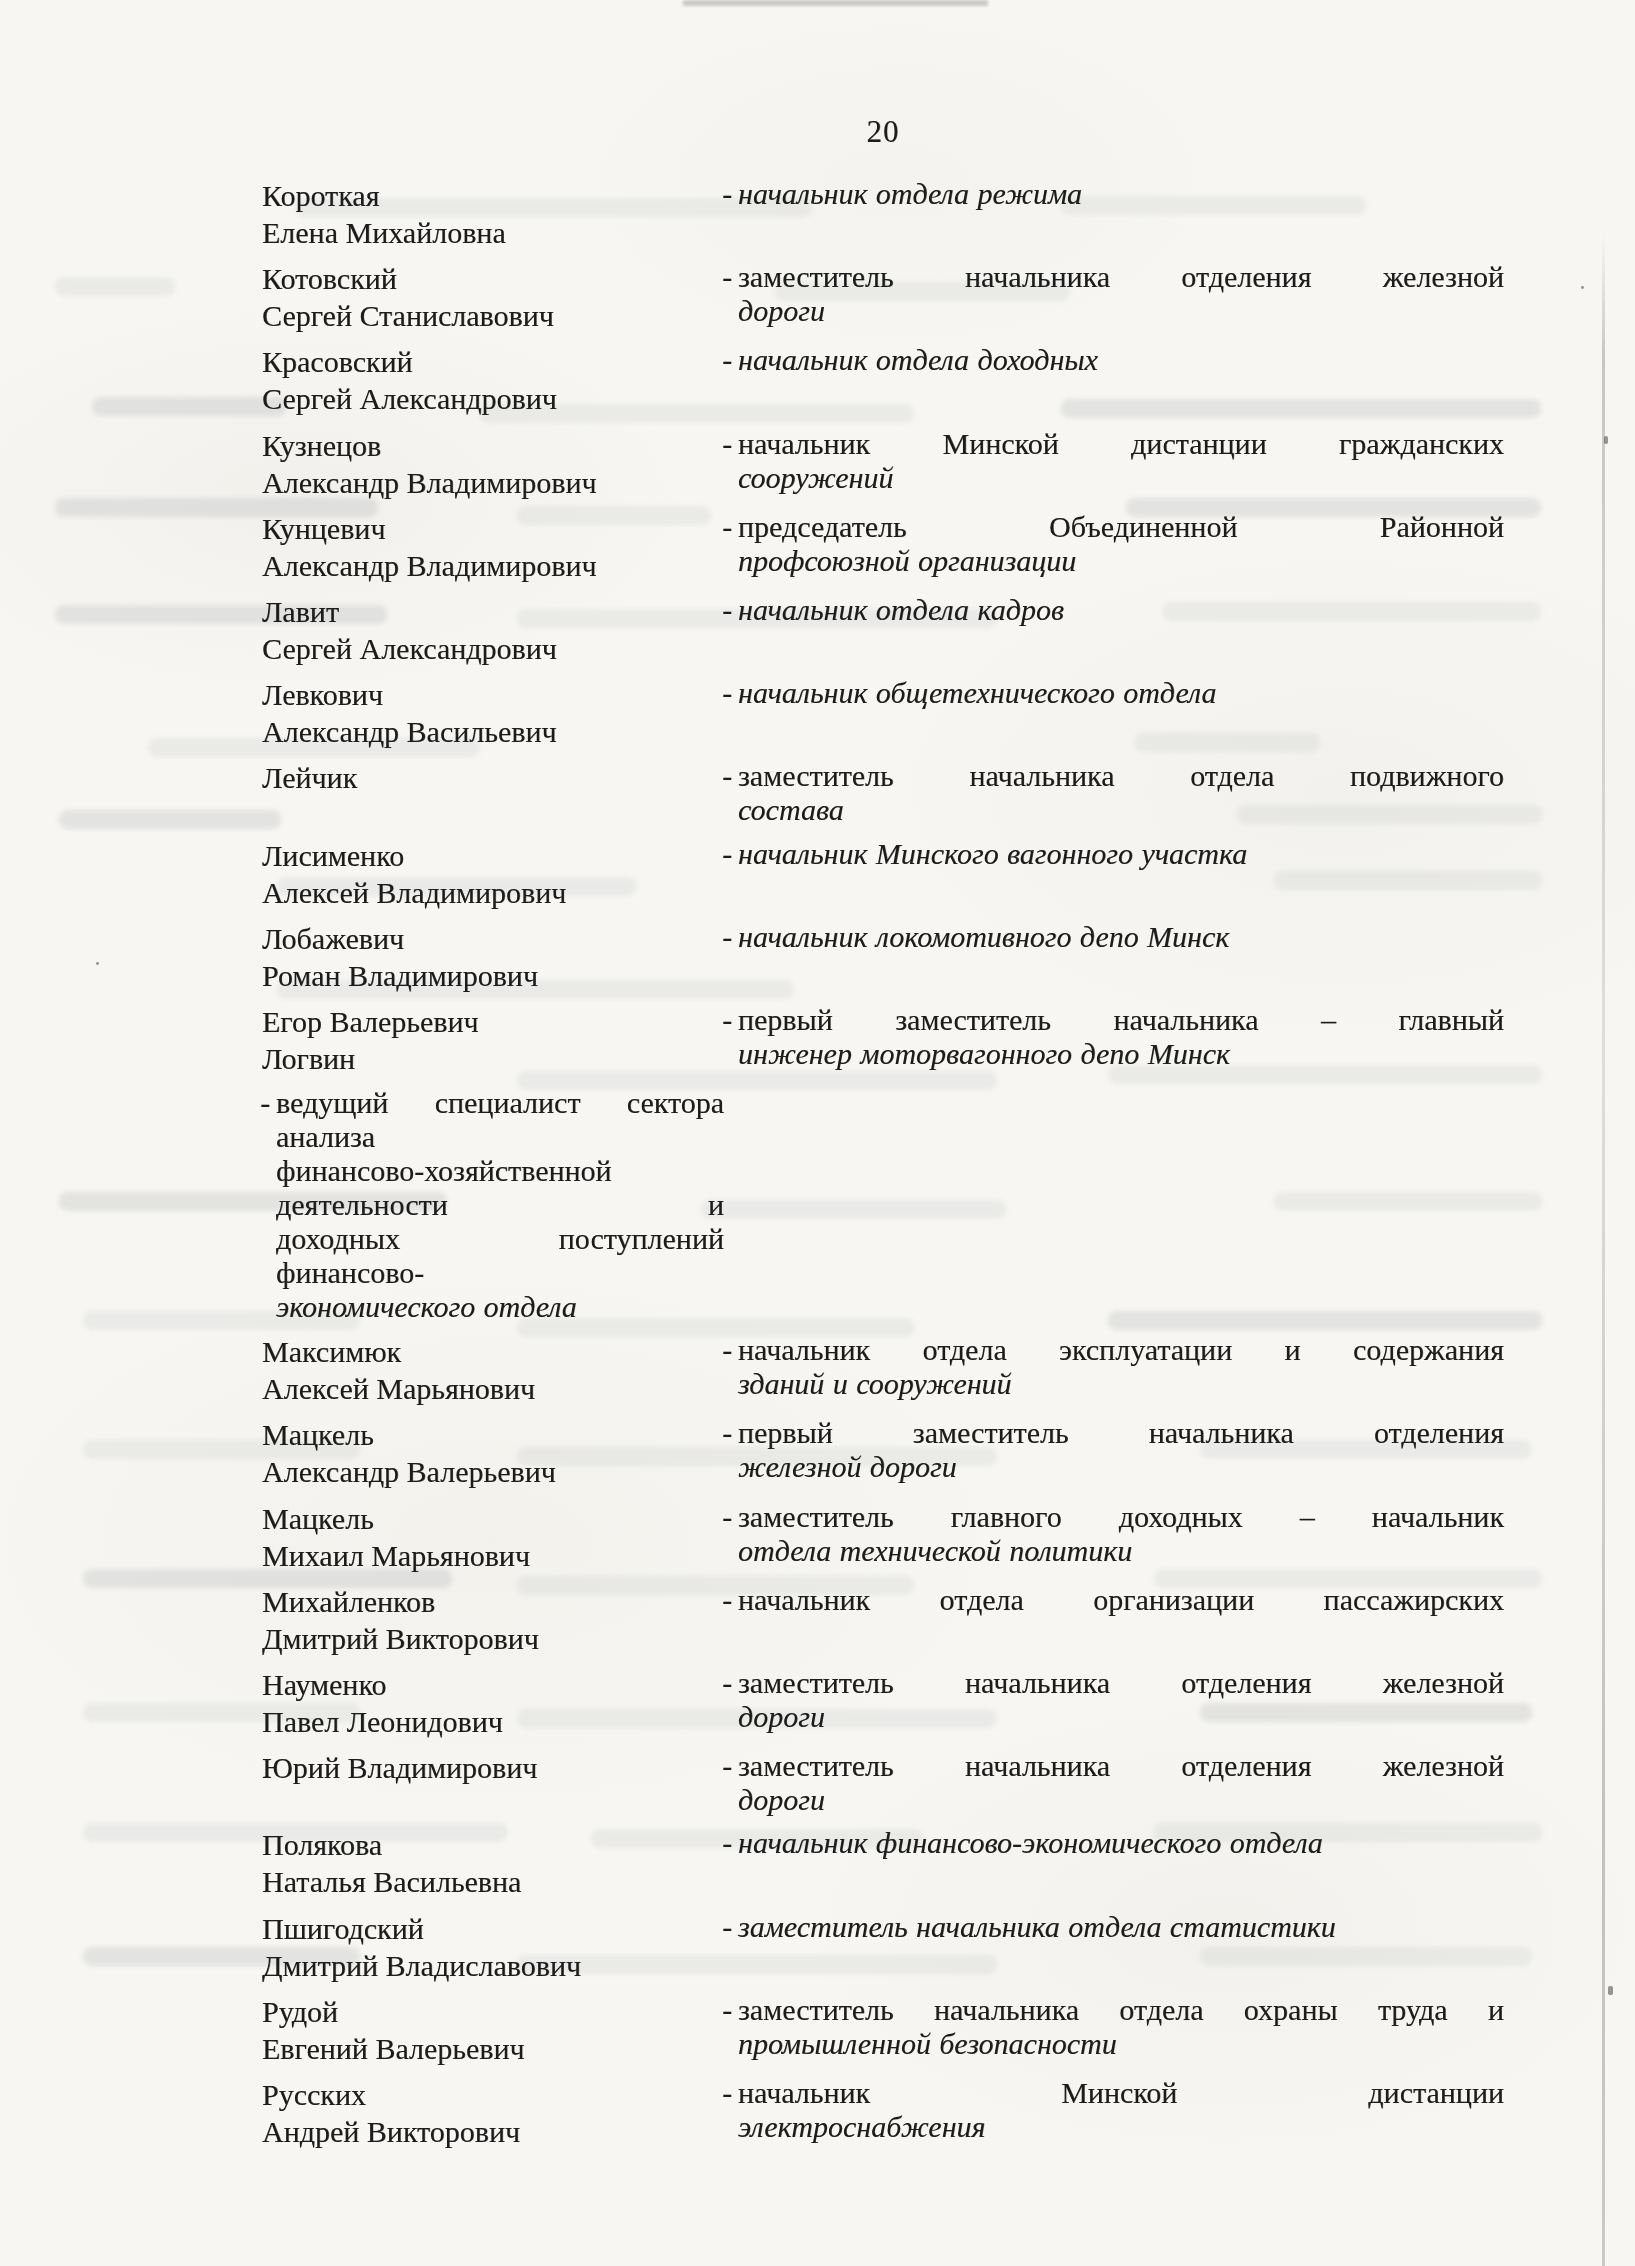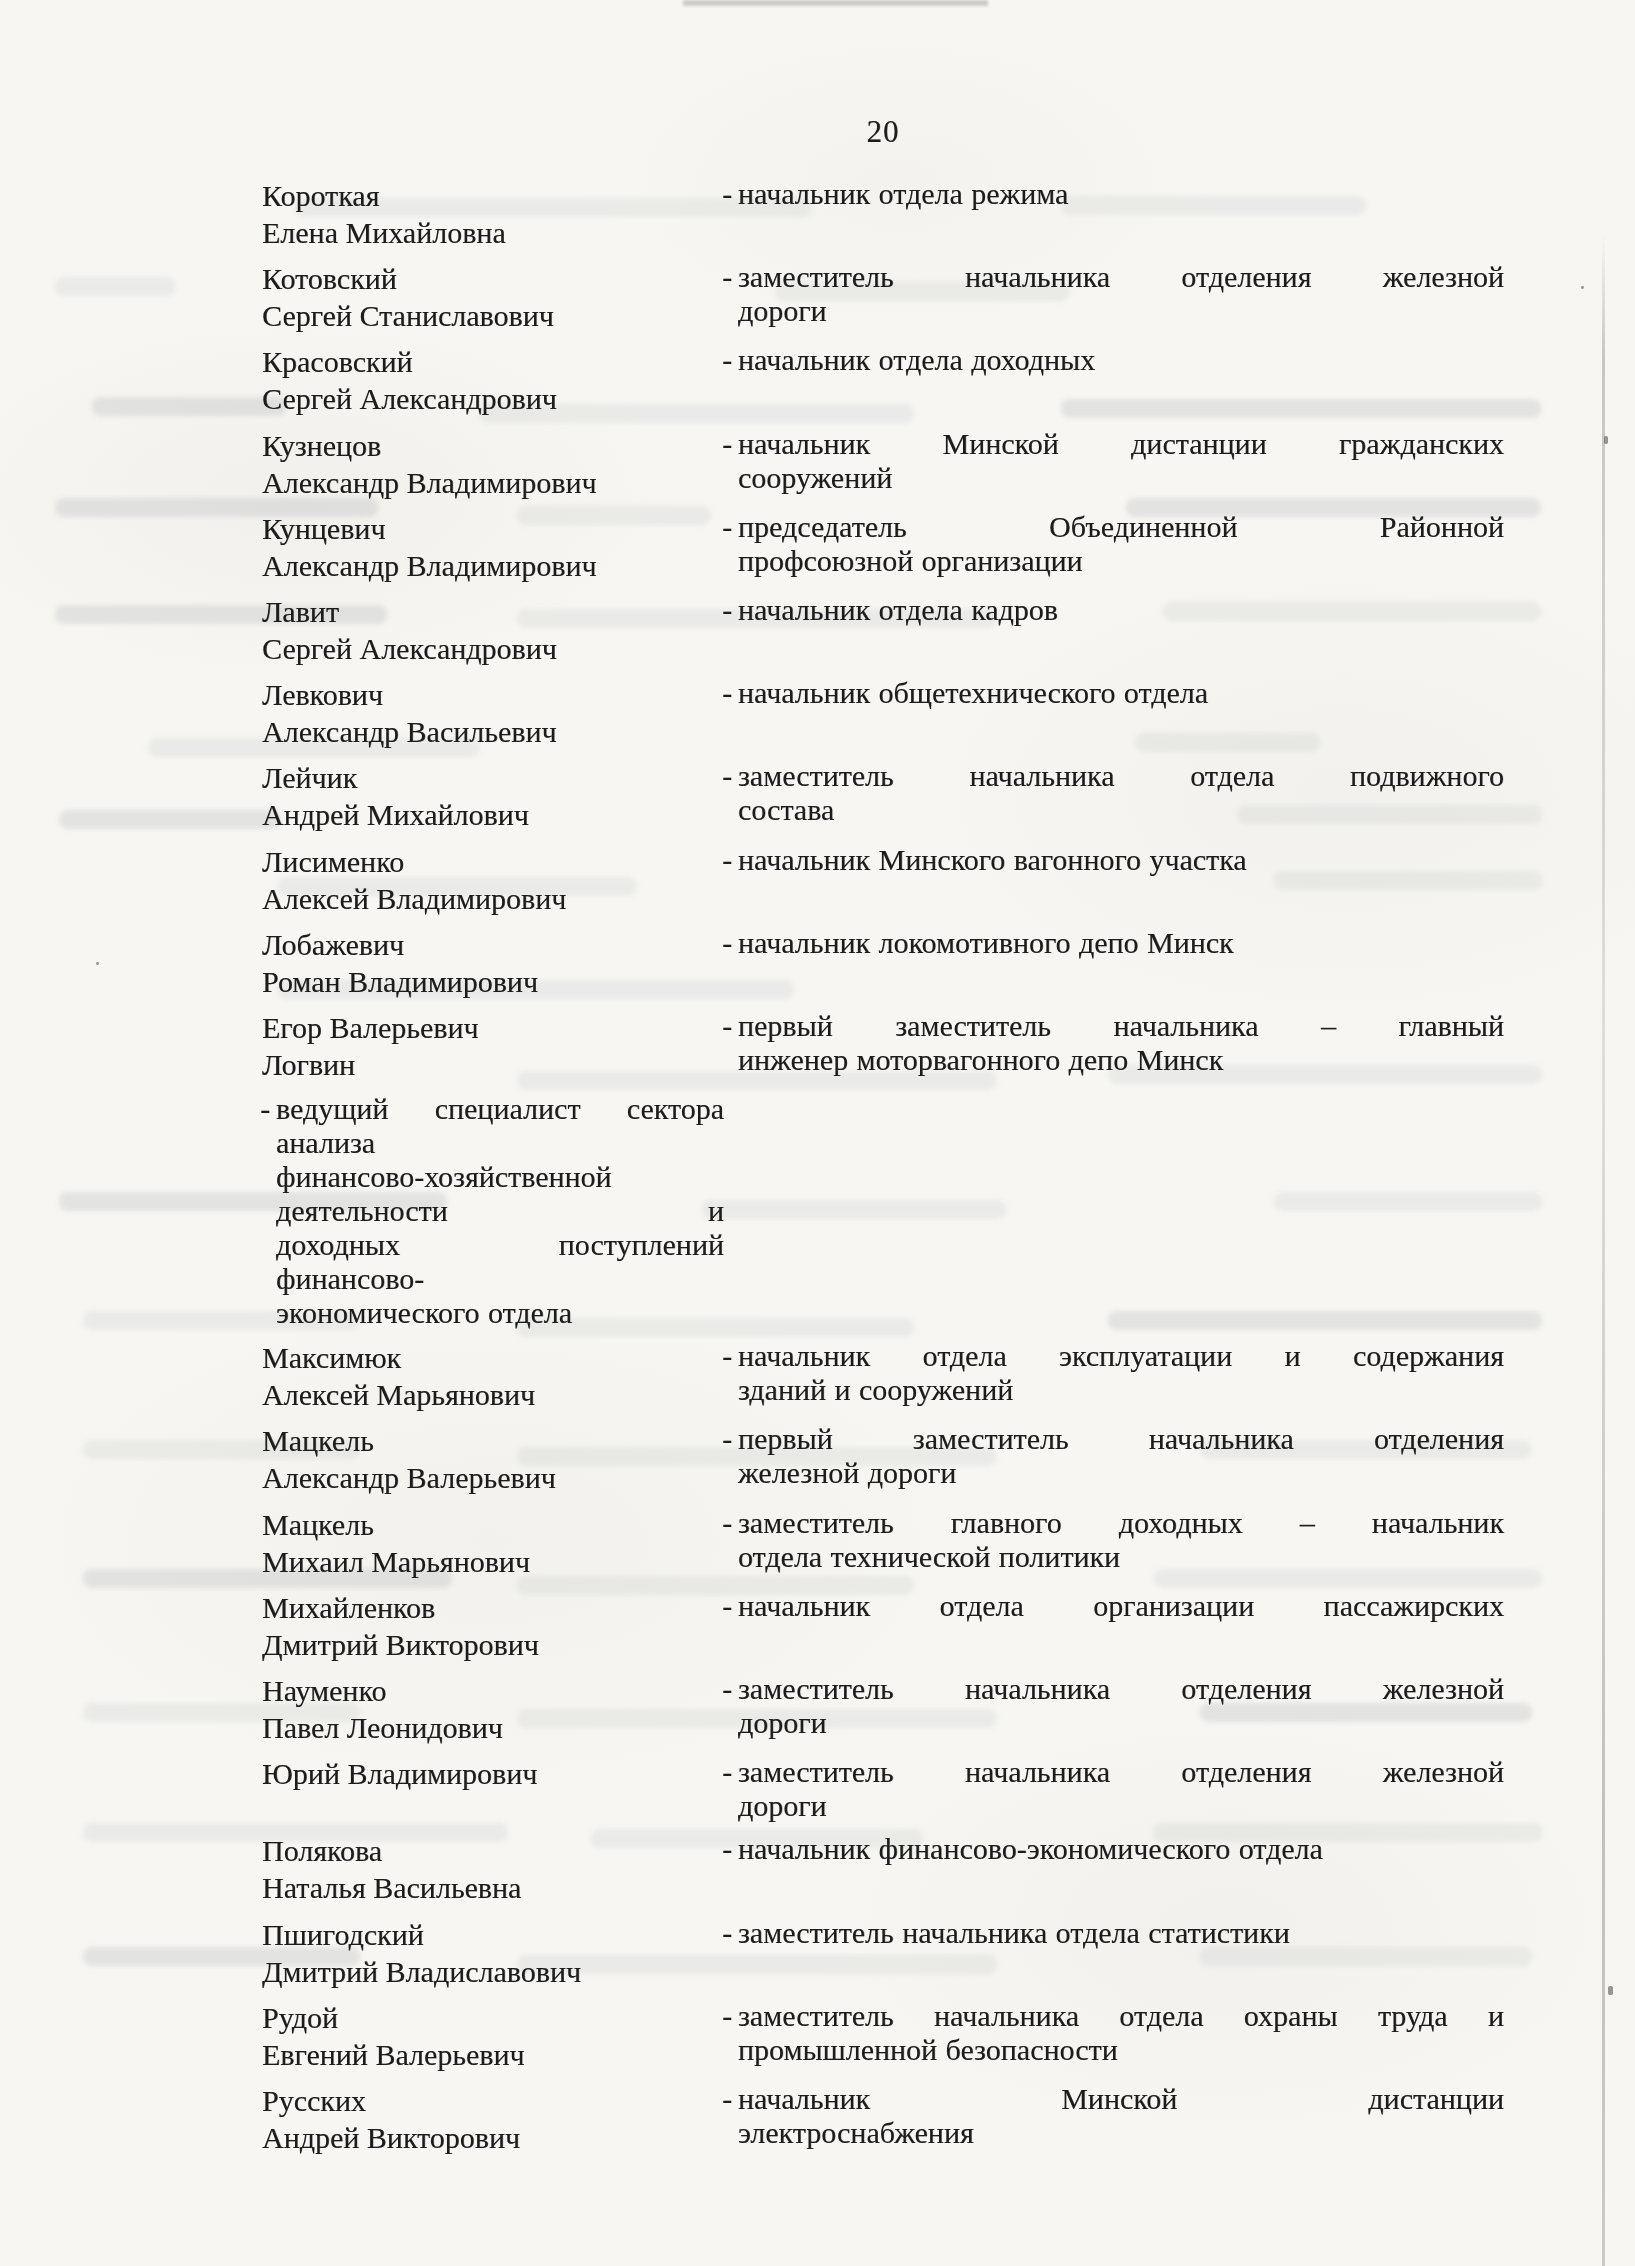--- a/index.html
+++ b/index.html
@@ -45,20 +45,21 @@
   .dash{
     position:absolute;left:-1.8px;top:0;
   }
   .pos-line{
     text-align:justify;
     text-align-last:justify;
     word-spacing:0.9px;
   }
   .pos-line.last{
     text-align-last:left;
+    font-style:italic;
   }
   
   .bleed{
     position:absolute;height:18.5px;border-radius:8.3px;
     background:rgba(138,143,155,.11);
     filter:blur(2.8px);
     pointer-events:none;
   }
   .bleed.dk{background:rgba(125,130,145,.16);}
   .speck{
@@ -229,21 +230,20 @@
       <span class="dash">-</span>
       <div>
             <div class="pos-line last">начальник общетехнического отдела</div>
           </div>
     </div>
   </div>
 
   <div class="entry">
     <div class="name">
       <div>Лейчик</div>
-      <div>Андрей Михайлович</div>
     </div>
     <div class="position">
       <span class="dash">-</span>
       <div>
             <div class="pos-line">заместитель начальника отдела подвижного</div>
             <div class="pos-line last">состава</div>
           </div>
     </div>
   </div>
 

